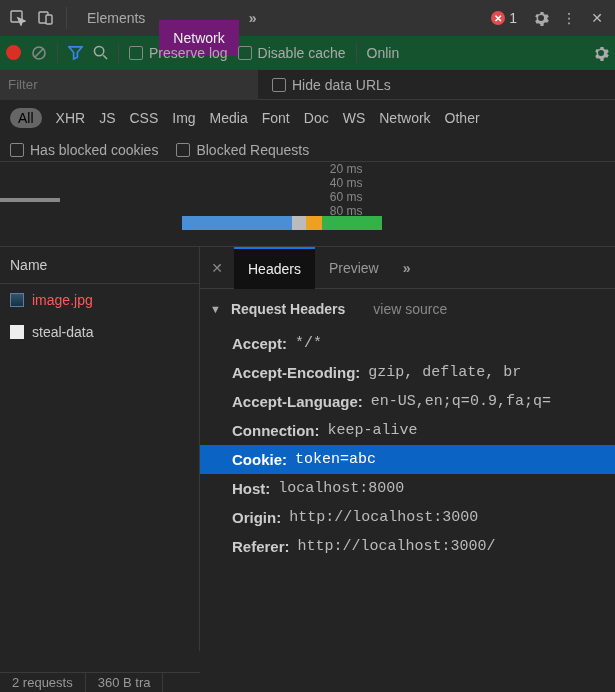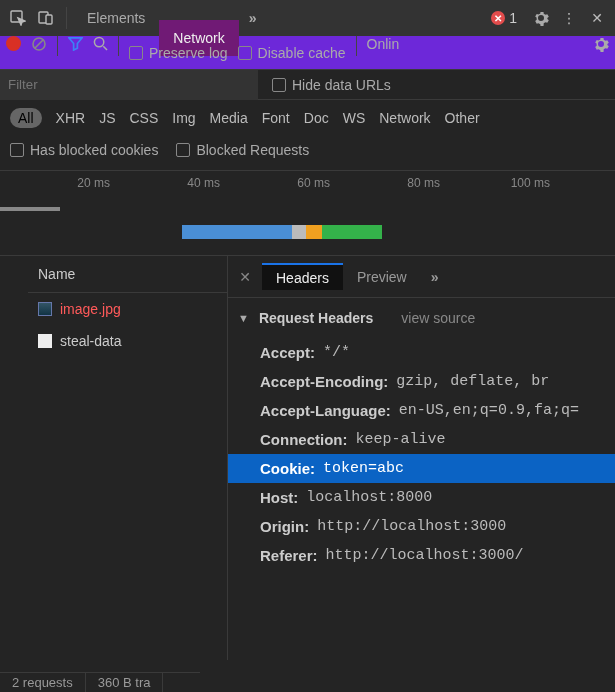--- a/index.html
+++ b/index.html
@@ -27,23 +27,23 @@
     display: flex; align-items: center;
     color: #aaa;
   }
   .topbar .tab.active {
     background: #701a75; color: #eee; margin-top: 40px;
   }
   .err-badge { display:flex; align-items:center; gap:4px; margin-left:auto; }
   .err-dot { width:14px; height:14px; border-radius:50%; background:#e24c4c; display:flex; align-items:center; justify-content:center; color:#fff; font-size:10px; font-weight:bold;}
   .toolbar {
     height: 34px;
-    background: #6d28d9;
+    background: #14532d;
     border-bottom: 1px solid #3a3a3a;
-    display:flex; padding: 0 6px; gap:10px;
+    display:flex; align-items:center; padding: 0 6px; gap:10px;
   }
   .rec-dot { width:15px; height:15px; border-radius:50%; background:#d93025; }
   .vline { width:1px; height:20px; background:#444; }
   .chk { display:flex; align-items:center; gap:6px; color:#aaa; }
   .chk .box { width:14px; height:14px; border:1px solid #888; border-radius:2px; }
   .filterbar {
     height: 30px; display:flex; align-items:center;
     border-bottom:1px solid #3a3a3a;
   }
   .filter-input {
@@ -51,41 +51,41 @@
     background:#333; color:#ccc; border:none; outline:none;
   }
   .typebar {
     display:flex; gap:14px; align-items:center; padding:8px 10px;
     color:#bbb; flex-wrap:wrap;
   }
   .pill {
     background:#666; color:#000000; padding:2px 8px; border-radius:10px;
   }
   .typebar .t { color:#bbb; }
-  .blockbar { display:flex; gap:18px; padding:6px 10px 12px; border-bottom:1px solid #3a3a3a;}
+  .blockbar { display:flex; gap:18px; padding:6px 10px 3px; border-bottom:1px solid #3a3a3a;}
   .timeline { border-bottom:1px solid #3a3a3a; }
   .time-ruler {
     display:flex; height:24px; align-items:center;
-    font-size:12px; color:#888;
+    font-size:12px; color:#888;flex-direction:column;
   }
   .time-ruler div { width:110px; text-align:right; }
   .time-bars { height:60px; position:relative; }
   .bar1 { position:absolute; top:12px; left:0; height:4px; width:60px; background:#888; }
   .bar2 { position:absolute; top:30px; left:182px; height:14px; display:flex; }
-  .split-panes { display:flex; height: calc(692px - 36px - 34px - 30px - 38px - 36px - 84px - 30px); margin-left: 28px; }
+  .split-panes { display:flex; height: calc(692px - 36px - 34px - 30px - 38px - 36px - 84px - 30px); }
   .left-pane { width:200px; border-right:1px solid #3a3a3a; display:flex; flex-direction:column; }
   .lp-head { padding:10px; color:#ccc; border-bottom:1px solid #3a3a3a; }
   .req-item { display:flex; align-items:center; gap:8px; padding:8px 10px; }
   .req-item .fi { width:14px; height:14px; border:1px solid #67a; background:linear-gradient(#356, #134);}
   .req-item .doc { width:14px; height:14px; background:#eee; }
   .req-item.err span { color:#ff5a5a; }
   .right-pane { flex:1; display:flex; flex-direction:column; min-width:0; }
   .rp-tabs { display:flex; align-items:center; height:42px; border-bottom:1px solid #3a3a3a; }
   .rp-tabs .close { width:34px; text-align:center; color:#888; }
-  .rp-tabs .rtab { padding:0 14px; height:27px; display:flex; align-items:center; color:#999; }
+  .rp-tabs .rtab { padding:0 14px; height:42px; display:flex; align-items:center; color:#999; }
   .rp-tabs .rtab.active { background:#111; color:#eee; border-top:2px solid #1a73e8; }
   .section-head { display:flex; align-items:center; gap:10px; padding:12px 10px; }
   .tri { font-size:11px; color:#aaa; }
   .section-head .title { font-weight:600; color:#ccc; }
   .section-head .vs { color:#888; margin-left:18px; }
   .kv { padding:6px 10px 6px 32px; display:flex; gap:8px; font-size:15px; white-space:nowrap; overflow:hidden; }
   .kv .k { color:#ccc; font-weight:600; }
   .kv .v { font-family: Consolas, "Courier New", monospace; color:#bbb; }
   .kv.hl { background:#0b63c4; }
   .kv.hl .k, .kv.hl .v { color:#fff; }

